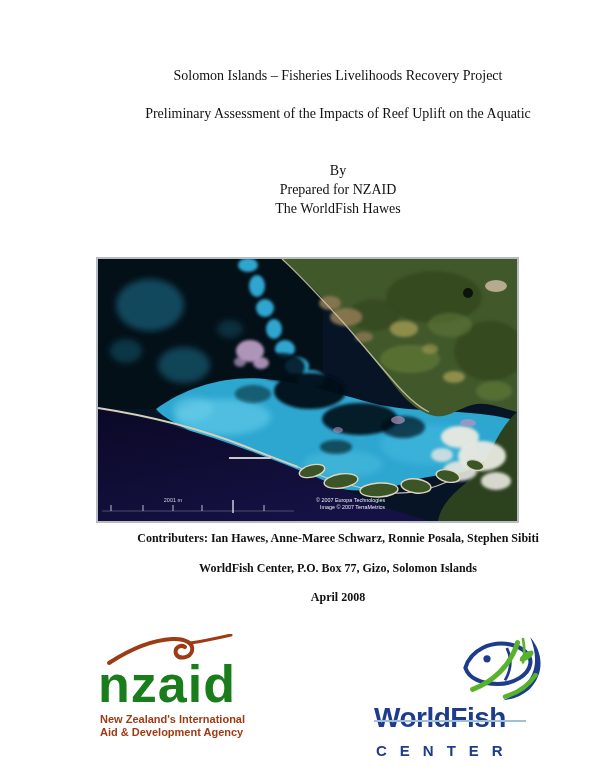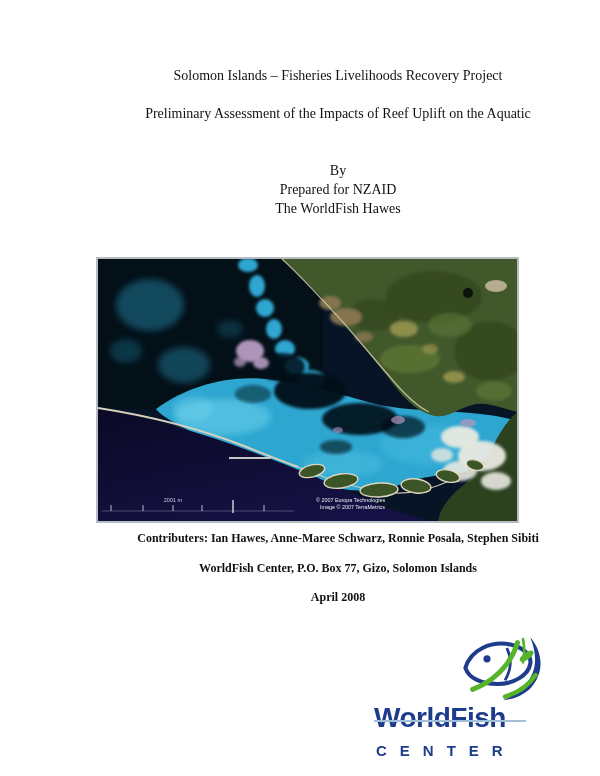--- a/index.html
+++ b/index.html
@@ -187,20 +187,31 @@
         <text x="218" y="243" font-size="5.4">© 2007 Europa Technologies</text>
         <text x="222" y="250" font-size="5.4">Image © 2007 TerraMetrics</text>
       </g>
     </svg>
   </div>
 
   <div class="centered footer-line" style="top:531px">Contributers: Ian Hawes, Anne-Maree Schwarz, Ronnie Posala, Stephen Sibiti</div>
   <div class="centered footer-line" style="top:561px">WorldFish Center, P.O. Box 77, Gizo, Solomon Islands</div>
   <div class="centered footer-line" style="top:590px">April 2008</div>
 
+  <div class="nzaid">
+    <svg class="koru" viewBox="0 0 128 32" xmlns="http://www.w3.org/2000/svg">
+      <path d="M3,29 C26,14 48,6 66,5 C80,4 88,10 86,17 C84,24 73,26 70,20 C68,14 74,10 79,13" stroke="#9e3a14" stroke-width="4" fill="none" stroke-linecap="round"></path>
+      <path d="M84,9 C98,7 112,4 125,1" stroke="#9e3a14" stroke-width="3" fill="none" stroke-linecap="round"></path>
+    </svg>
+    <div class="word">nzaid</div>
+    <div class="tagline">
+      <div>New Zealand's International</div>
+      <div>Aid &amp; Development Agency</div>
+    </div>
+  </div>
 
   <div class="worldfish">
     <svg class="fish" viewBox="0 0 100 80" xmlns="http://www.w3.org/2000/svg">
 
       <path d="M78,8 C92,24 95,48 77,66 C69,73 59,77 48,78 C66,70 78,58 82,44 C85,33 83,20 78,8 Z" fill="#1e3c8c"></path>
 
       <path d="M6,42 C12,22 34,12 56,16 C70,19 80,28 78,38 C76,50 60,60 42,60 C24,60 10,54 6,42 Z" fill="#ffffff" stroke="#1e3c8c" stroke-width="4.5"></path>
       <circle cx="30" cy="32" r="4" fill="#1e3c8c"></circle>
       <path d="M52,20 C58,32 57,44 50,56" stroke="#1e3c8c" stroke-width="3" fill="none"></path>
 

